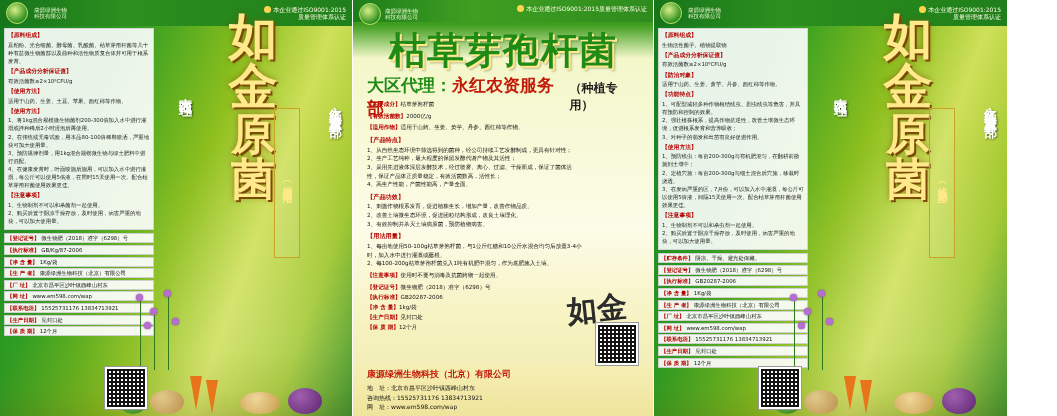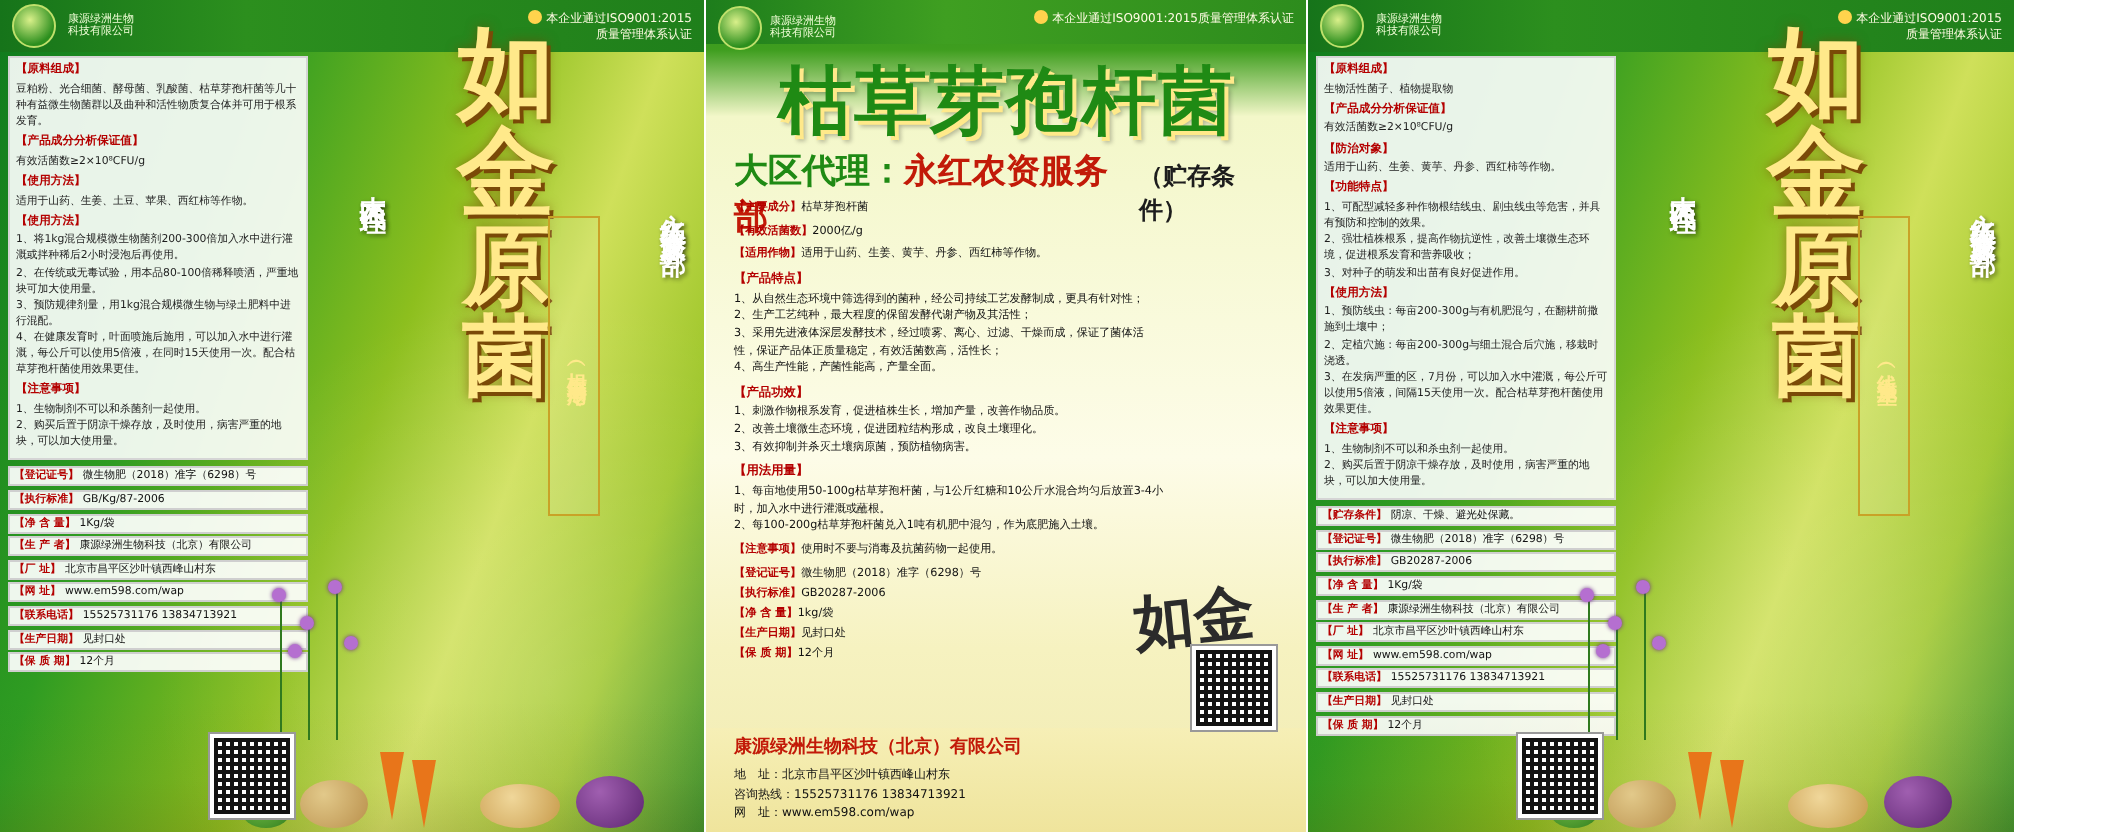--- a/index.html
+++ b/index.html
@@ -337,21 +337,21 @@
     <div class="c-cert">
       <span class="cert-dot"></span><span>本企业通过ISO9001:2015质量管理体系认证</span>
     </div>
 
     <div class="title-main">枯草芽孢杆菌</div>
 
     <div class="title-sub-row">
       <div class="title-sub">
         <span class="mark">大区代理：</span><span>永红农资服务部</span>
       </div>
-      <div class="title-tag">（贮存条件）</div>
+      <div class="title-tag">（种植专用）</div>
     </div>
 
     <div class="c-body">
       <p><b style="color:#b40000">【主要成分】</b><span>枯草芽孢杆菌</span></p>
       <p><b style="color:#b40000">【有效活菌数】</b><span>2000亿/g</span></p>
       <p><b style="color:#b40000">【适用作物】</b><span>适用于山药、生姜、黄芋、丹参、西红柿等作物。</span></p>
       <h4>【产品特点】</h4>
       <p style="white-space:pre-line">1、从自然生态环境中筛选得到的菌种，经公司持续工艺发酵制成，更具有针对性；
 2、生产工艺纯种，最大程度的保留发酵代谢产物及其活性；
 3、采用先进液体深层发酵技术，经过喷雾、离心、过滤、干燥而成，保证了菌体活性，保证产品体正质量稳定，有效活菌数高，活性长；

